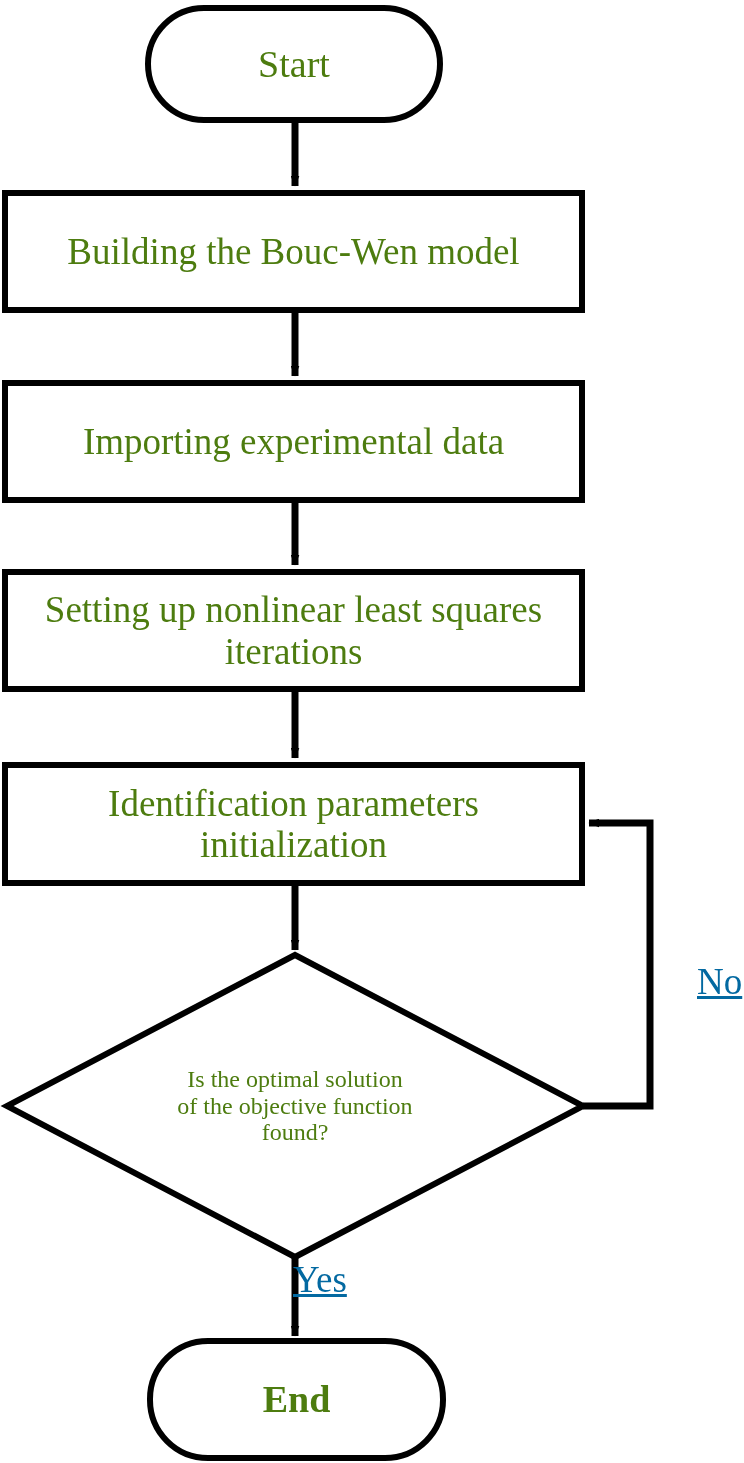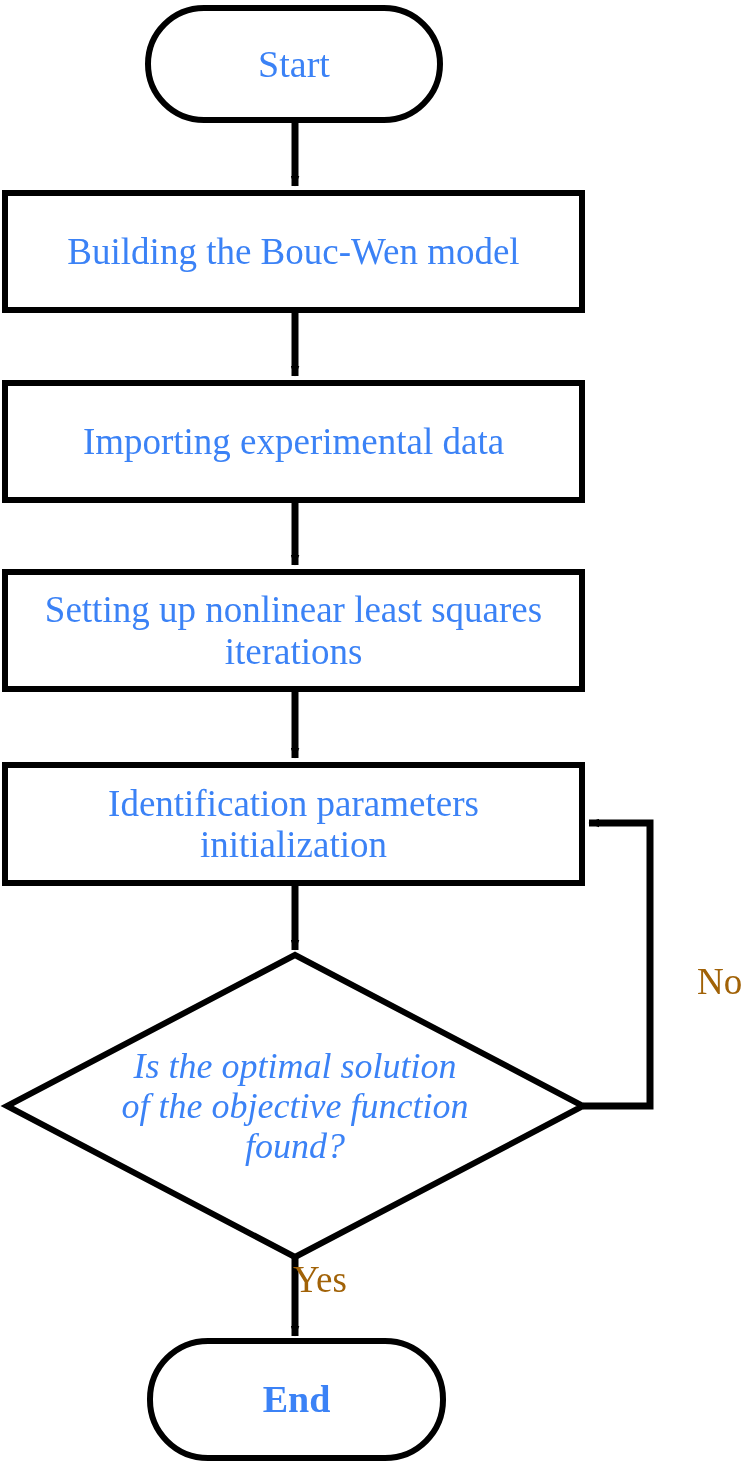--- a/index.html
+++ b/index.html
@@ -23,34 +23,35 @@
     width: 744px;
     height: 1463px;
   }
   .node-label {
     position: absolute;
     display: flex;
     align-items: center;
     justify-content: center;
     text-align: center;
     font-family: "Liberation Serif", "DejaVu Serif", serif;
-    color: #3b82f6;
+    color: #4d7c0f;
     white-space: pre-line;
     line-height: 1.12;
     pointer-events: none;
   }
   .terminator-label { font-size: 38px; }
   .process-label    { font-size: 37px; }
-  .decision-label   { font-size: 36px; font-style: italic; }
+  .decision-label   { font-size: 24px; }
   .edge-label {
     position: absolute;
     font-family: "Liberation Serif", "DejaVu Serif", serif;
     font-size: 37px;
-    color: #a16207;
+    color: #0369a1;
     pointer-events: none;
+    text-decoration: underline;
   }
 </style>
 </head>
 <body>
 
 <div id="chart-root">
 
   <svg id="flow-svg" viewBox="0 0 744 1463">
     <defs>
       <marker id="arrowhead" markerWidth="11" markerHeight="9" refX="10.4" refY="4.5" orient="auto" markerUnits="userSpaceOnUse">

